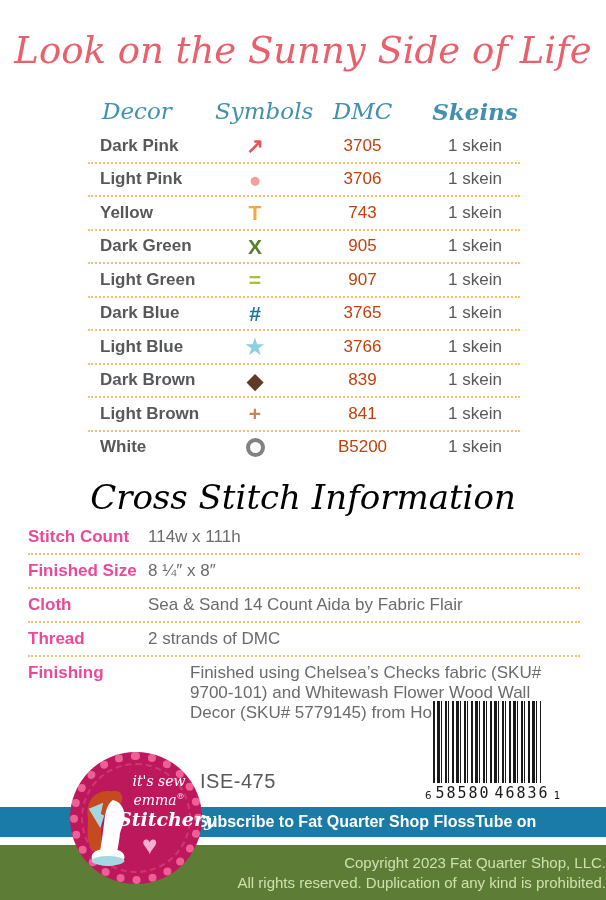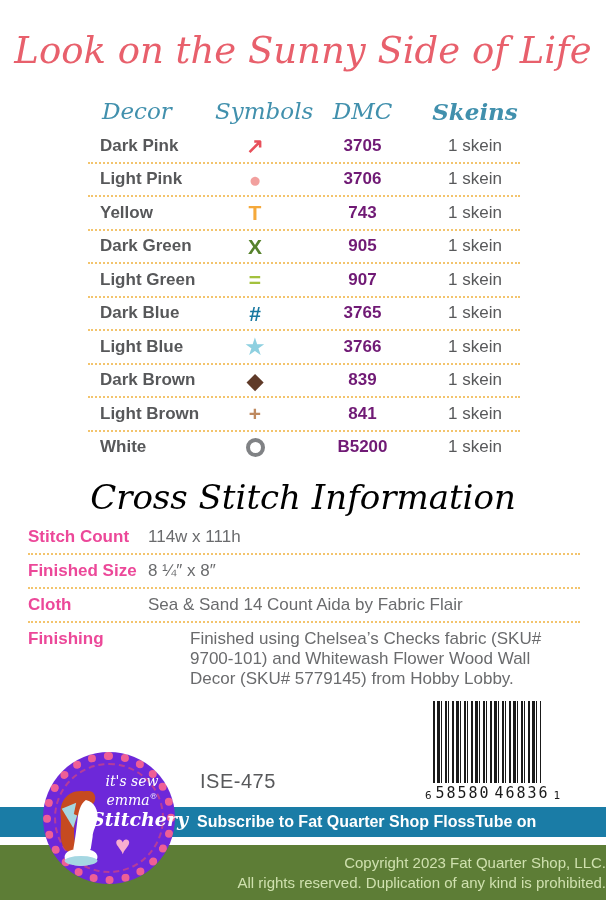--- a/index.html
+++ b/index.html
@@ -16,21 +16,21 @@
   .fh1{width:127px;text-align:left;padding-left:14px;box-sizing:border-box;}
   .fh2{width:80px;text-align:center;}
   .fh3{width:135px;text-align:center;}
   .fh4{width:90px;text-align:center;font-weight:bold;}
   .floss-row{display:flex;align-items:center;height:31.5px;border-bottom:2px dotted #f3c46d;}
   .floss-row:last-child{border-bottom:none;}
   .cell-color{width:127px;padding-left:12px;box-sizing:border-box;font-weight:600;
               color:#57585a;font-size:17px;}
   .cell-symbol{width:80px;text-align:center;font-weight:800;font-size:21px;line-height:1;
                display:flex;justify-content:center;align-items:center;}
-  .cell-dmc{width:135px;text-align:center;color:#701a75;font-size:17px;font-weight:bold;}
+  .cell-dmc{width:135px;text-align:center;color:#c2410c;font-size:17px;}
   .cell-skeins{width:90px;text-align:center;color:#58595b;font-size:17px;}
   .ring{display:inline-block;width:11px;height:11px;border:4.5px solid #808285;border-radius:50%;}
 
   
   .info-heading{text-align:center;color:#000000;font-size:34px;margin:14px 8px 4px;}
   .info{width:552px;margin:0 0 0 28px;}
   .info-row{display:flex;padding:6px 0;border-bottom:2px dotted #f3c46d;font-size:17px;line-height:20px;}
   .info-row:last-child{border-bottom:none;gap:42px;}
   .info-label{width:120px;flex-shrink:0;font-weight:700;color:#ec4899;}
   .info-value{width:422px;color:#6a6b6d;}
@@ -54,21 +54,21 @@
              color:#ffffff;font-weight:700;font-size:16px;line-height:30px;padding-left:197px;
              box-sizing:border-box;}
   .band-green{position:absolute;left:0;top:845px;width:606px;height:55px;background:#5d7d36;
               color:#cfe0ae;font-size:15px;line-height:20px;text-align:right;
               padding:8px 0 0 130px;box-sizing:border-box;}
 
   
   .sku{position:absolute;left:200px;top:770px;font-size:20px;color:#58595b;letter-spacing:0.5px;}
 
   
-  .badge{position:absolute;left:43px;top:752px;width:116px;height:116px;background:#6d28d9;
+  .badge{position:absolute;left:70px;top:752px;width:116px;height:116px;background:#be185d;
          border:8px dotted #ee5f96;border-radius:50%;z-index:5;}
   .badge-inner{position:absolute;inset:3px;border:2px dashed #d4457e;border-radius:50%;opacity:.7;}
   .badge-girl{position:absolute;left:2px;top:26px;width:58px;height:84px;}
   .badge-text{position:absolute;left:40px;top:13px;width:82px;text-align:center;color:#ffffff;}
   .bt-small{font-size:14px;line-height:16px;}
   .bt-big{font-size:19px;line-height:22px;font-weight:700;}
   .badge-heart{position:absolute;left:64px;top:72px;font-size:26px;color:#f8afcf;line-height:1;}
 </style>
 </head>
 <body>
@@ -171,20 +171,24 @@
   <div class="info-row">
     <span class="info-label">Finished Size</span>
     <span class="info-value">8 ¼″ x 8″</span>
   </div>
 
   <div class="info-row">
     <span class="info-label">Cloth</span>
     <span class="info-value">Sea &amp; Sand 14 Count Aida by Fabric Flair</span>
   </div>
 
+  <div class="info-row">
+    <span class="info-label">Thread</span>
+    <span class="info-value">2 strands of DMC</span>
+  </div>
 
   <div class="info-row">
     <span class="info-label">Finishing</span>
     <span class="info-value">Finished using Chelsea’s Checks fabric (SKU# 9700-101) and Whitewash Flower Wood Wall Decor (SKU# 5779145) from Hobby Lobby.</span>
   </div>
 </div>
   </div>
 
   <div class="barcode">
     <div class="bars"></div>

